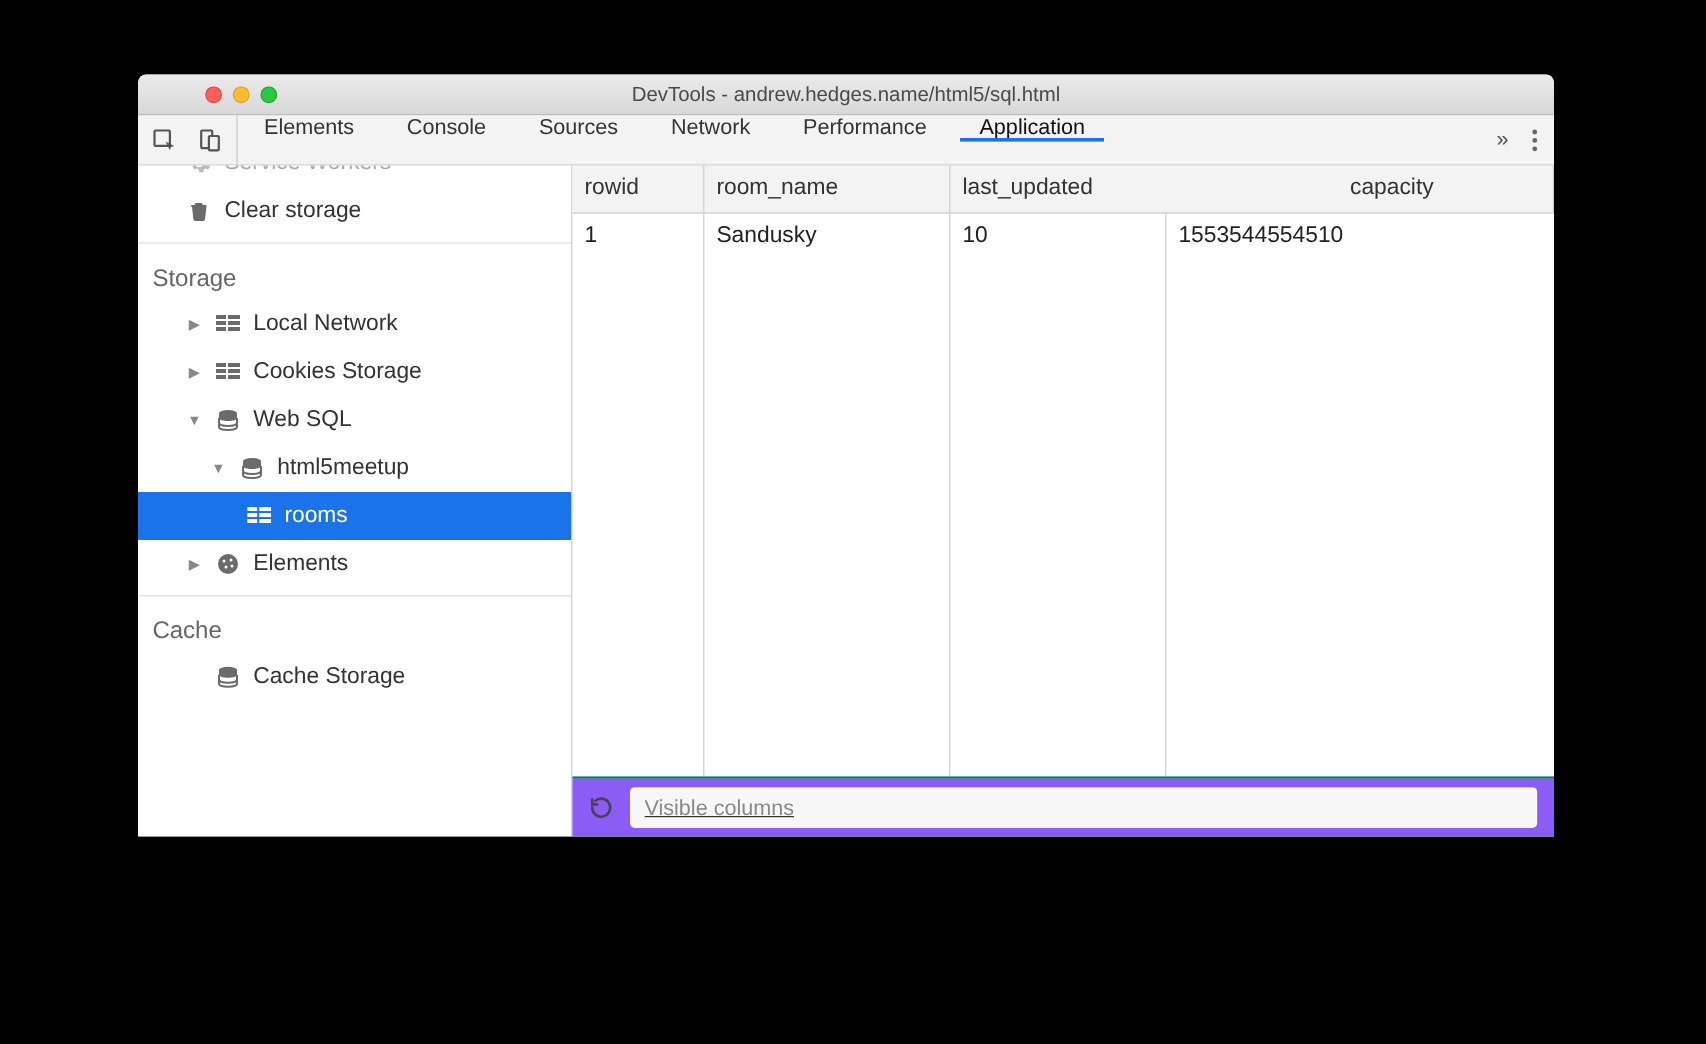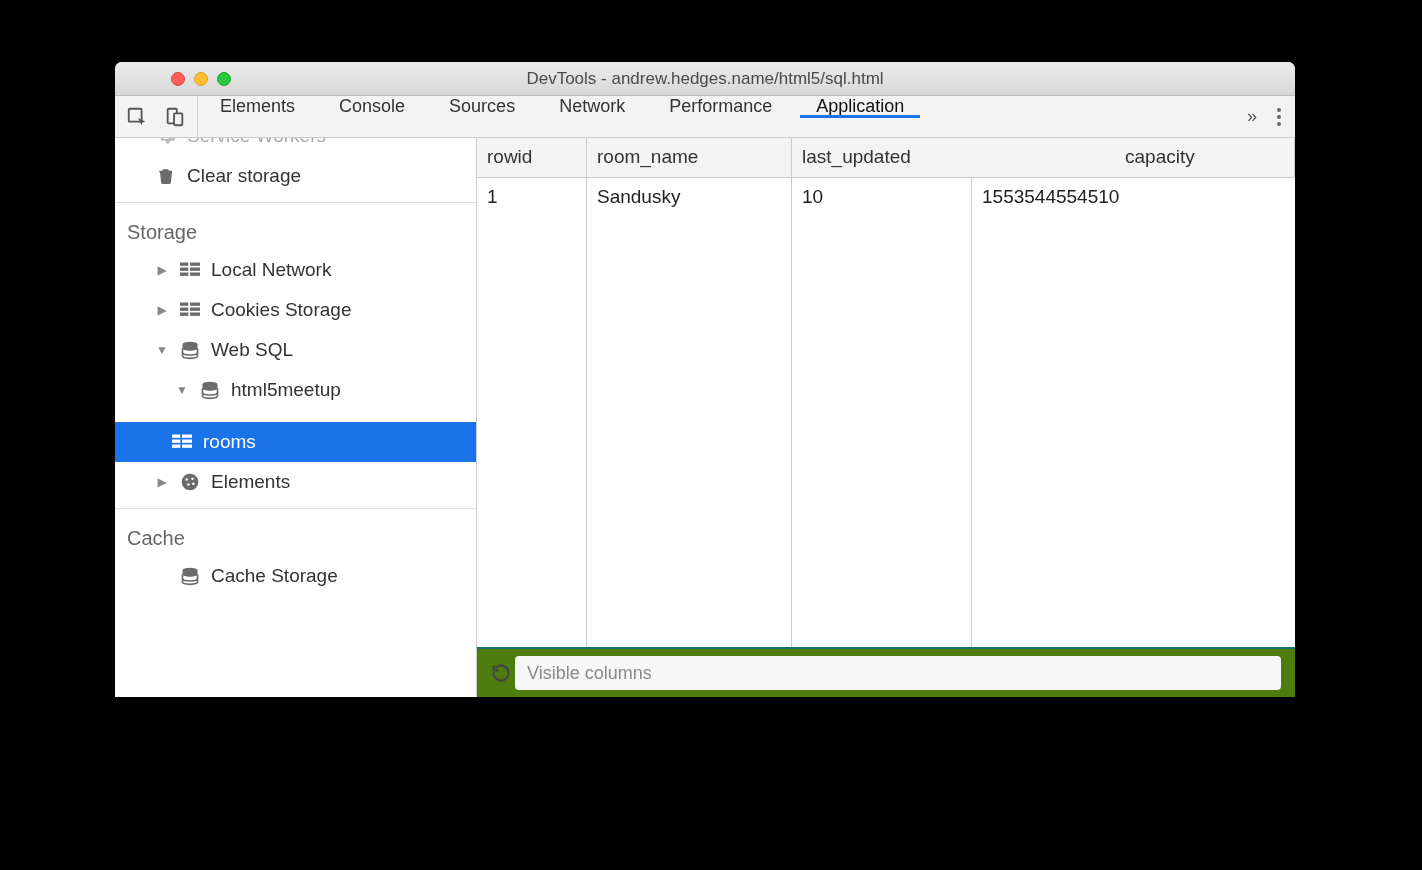--- a/index.html
+++ b/index.html
@@ -96,21 +96,21 @@
     font-size: 19px;
     color:#333;
     padding-left: 40px;
     gap: 10px;
     cursor:pointer;
   }
   .sb-row .arrow { width:14px; color:#888; font-size:12px; display:inline-flex; justify-content:center;}
   .sb-row .ic { width:22px; display:inline-flex; justify-content:center; color:#6b6b6b;}
   .sb-row.truncated { color:#aaa;}
   .sb-row.level2 { padding-left: 60px;}
-  .sb-row.level3 { padding-left: 56px; margin-top: 12px;}
+  .sb-row.level3 { padding-left: 90px;}
   .sb-row.selected { background:#1a73e8; color:#fff;}
   .sb-row.selected .ic, .sb-row.selected .arrow { color:#fff;}
   .sb-divider { height:1px; background:#ddd; margin:6px 0;}
   .sb-heading {
     font-size:20px; color:#666;
     padding: 12px 0 6px 12px;
   }
   
   .main { flex:1; display:flex; flex-direction:column; min-width:0;}
   .grid {
@@ -137,24 +137,25 @@
     color:#222;
   }
   .col.c0 { width:110px;}
   .col.c1 { width:205px;}
   .col.c2 { width:180px;}
   .col.c3 { flex:1; border-right:none;}
   
   .bottombar {
     height:48px;
     display:flex; align-items:center;
-    background:#4d7c0f;
-    gap:4px;
+    background:#8b5cf6;
+    gap:14px;
     padding: 0 14px;
     flex-shrink:0;
+    text-decoration:underline;
   }
   .refresh { color:#444; font-size:20px; cursor:pointer;}
   .filter-input {
     flex:1;
     height:34px;
     border:none;
     background:#f7f7f7;
     border-radius:4px;
     padding: 0 12px;
     font-size:18px;

